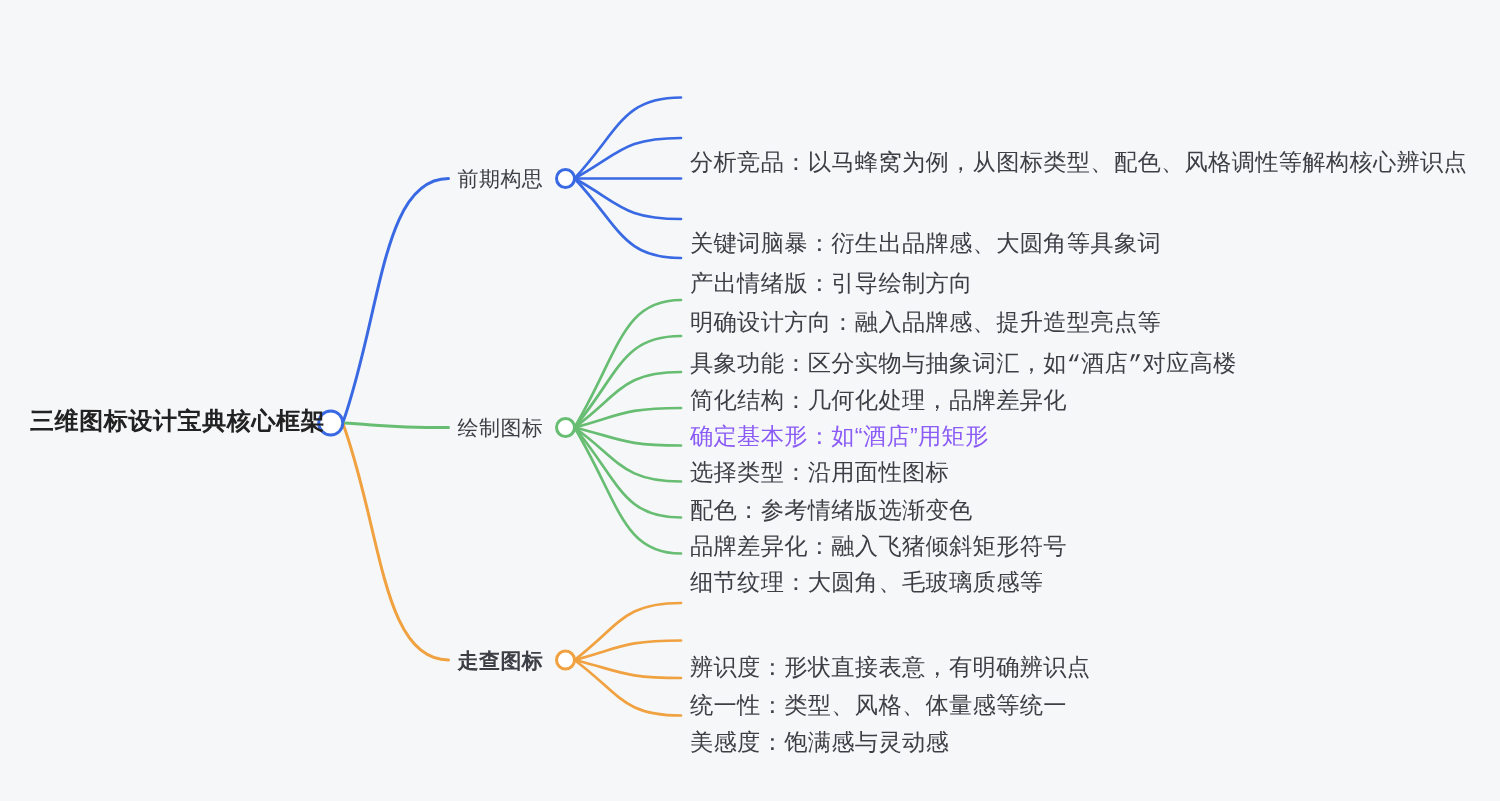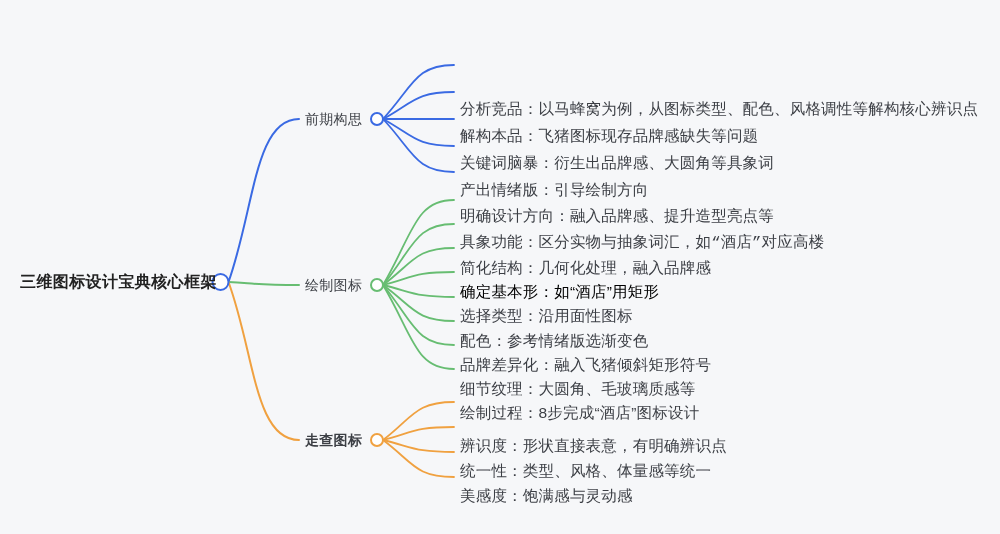--- a/index.html
+++ b/index.html
@@ -67,31 +67,29 @@
       <path d="M 228.5 282 C 254.5 353.1, 254.5 440, 299 440" fill="none" stroke="#F0A140" stroke-width="2" stroke-linecap="round"></path>
       <path d="M 383 440 C 413 417.2, 415 402, 454 402" fill="none" stroke="#F0A140" stroke-width="1.8" stroke-linecap="round"></path>
       <path d="M 383 440 C 413 432.2, 415 427, 454 427" fill="none" stroke="#F0A140" stroke-width="1.8" stroke-linecap="round"></path>
       <path d="M 383 440 C 413 447.2, 415 452, 454 452" fill="none" stroke="#F0A140" stroke-width="1.8" stroke-linecap="round"></path>
       <path d="M 383 440 C 413 462.2, 415 477, 454 477" fill="none" stroke="#F0A140" stroke-width="1.8" stroke-linecap="round"></path>
       <circle cx="377" cy="440" r="6" fill="#ffffff" stroke="#F0A140" stroke-width="2"></circle>
       <circle cx="220.5" cy="282" r="8" fill="#ffffff" stroke="#3A6AE3" stroke-width="2"></circle>
     </svg>
   <div class="label root-label" id="root-label" style="left: 20px; top: 282px; color: rgb(34, 34, 34);">三维图标设计宝典核心框架</div>
 <div class="label child-label" style="left: 460px; top: 65px; color: rgb(60, 63, 69);">分析竞品：以马蜂窝为例，从图标类型、配色、风格调性等解构核心辨识点</div>
-    <div class="label child-label" style="left: 460px; top: 92px; color: rgb(60, 63, 69);">解构本品：飞猪图标现存品牌感缺失等问题</div>
     <div class="label child-label" style="left: 460px; top: 119px; color: rgb(60, 63, 69);">关键词脑暴：衍生出品牌感、大圆角等具象词</div>
     <div class="label child-label" style="left: 460px; top: 146px; color: rgb(60, 63, 69);">产出情绪版：引导绘制方向</div>
     <div class="label child-label" style="left: 460px; top: 172px; color: rgb(60, 63, 69);">明确设计方向：融入品牌感、提升造型亮点等</div>
     <div class="label branch-label" style="left: 305px; top: 119px; color: rgb(60, 63, 69);">前期构思</div>
     <div class="label child-label" style="left: 460px; top: 200px; color: rgb(60, 63, 69); font-family: Liberation Mono, monospace;">具象功能：区分实物与抽象词汇，如“酒店”对应高楼</div>
-    <div class="label child-label" style="left: 460px; top: 224px; color: rgb(60, 63, 69);">简化结构：几何化处理，融入品牌感</div>
-    <div class="label child-label" style="left: 460px; top: 248px; color: #000000;">确定基本形：如“酒店”用矩形</div>
+    <div class="label child-label" style="left: 460px; top: 224px; color: rgb(60, 63, 69);">简化结构：几何化处理，品牌差异化</div>
+    <div class="label child-label" style="left: 460px; top: 248px; color: #8b5cf6;">确定基本形：如“酒店”用矩形</div>
     <div class="label child-label" style="left: 460px; top: 297px; color: rgb(60, 63, 69);">配色：参考情绪版选渐变色</div>
     <div class="label child-label" style="left: 460px; top: 272px; color: rgb(60, 63, 69);">选择类型：沿用面性图标</div>
     <div class="label child-label" style="left: 460px; top: 321px; color: rgb(60, 63, 69);">品牌差异化：融入飞猪倾斜矩形符号</div>
     <div class="label child-label" style="left: 460px; top: 345px; color: rgb(60, 63, 69);">细节纹理：大圆角、毛玻璃质感等</div>
-    <div class="label child-label" style="left: 460px; top: 369px; color: rgb(60, 63, 69);">绘制过程：8步完成“酒店”图标设计</div>
     <div class="label branch-label" style="left: 305px; top: 285px; color: rgb(60, 63, 69);">绘制图标</div>
     <div class="label child-label" style="left: 460px; top: 402px; color: rgb(60, 63, 69);">辨识度：形状直接表意，有明确辨识点</div>
     <div class="label child-label" style="left: 460px; top: 427px; color: rgb(60, 63, 69);">统一性：类型、风格、体量感等统一</div>
     <div class="label child-label" style="left: 460px; top: 452px; color: rgb(60, 63, 69);">美感度：饱满感与灵动感</div>
     <div class="label branch-label" style="left: 305px; top: 440px; color: rgb(60, 63, 69); font-weight: bold;">走查图标</div>
   </div>
 
 </body></html>

